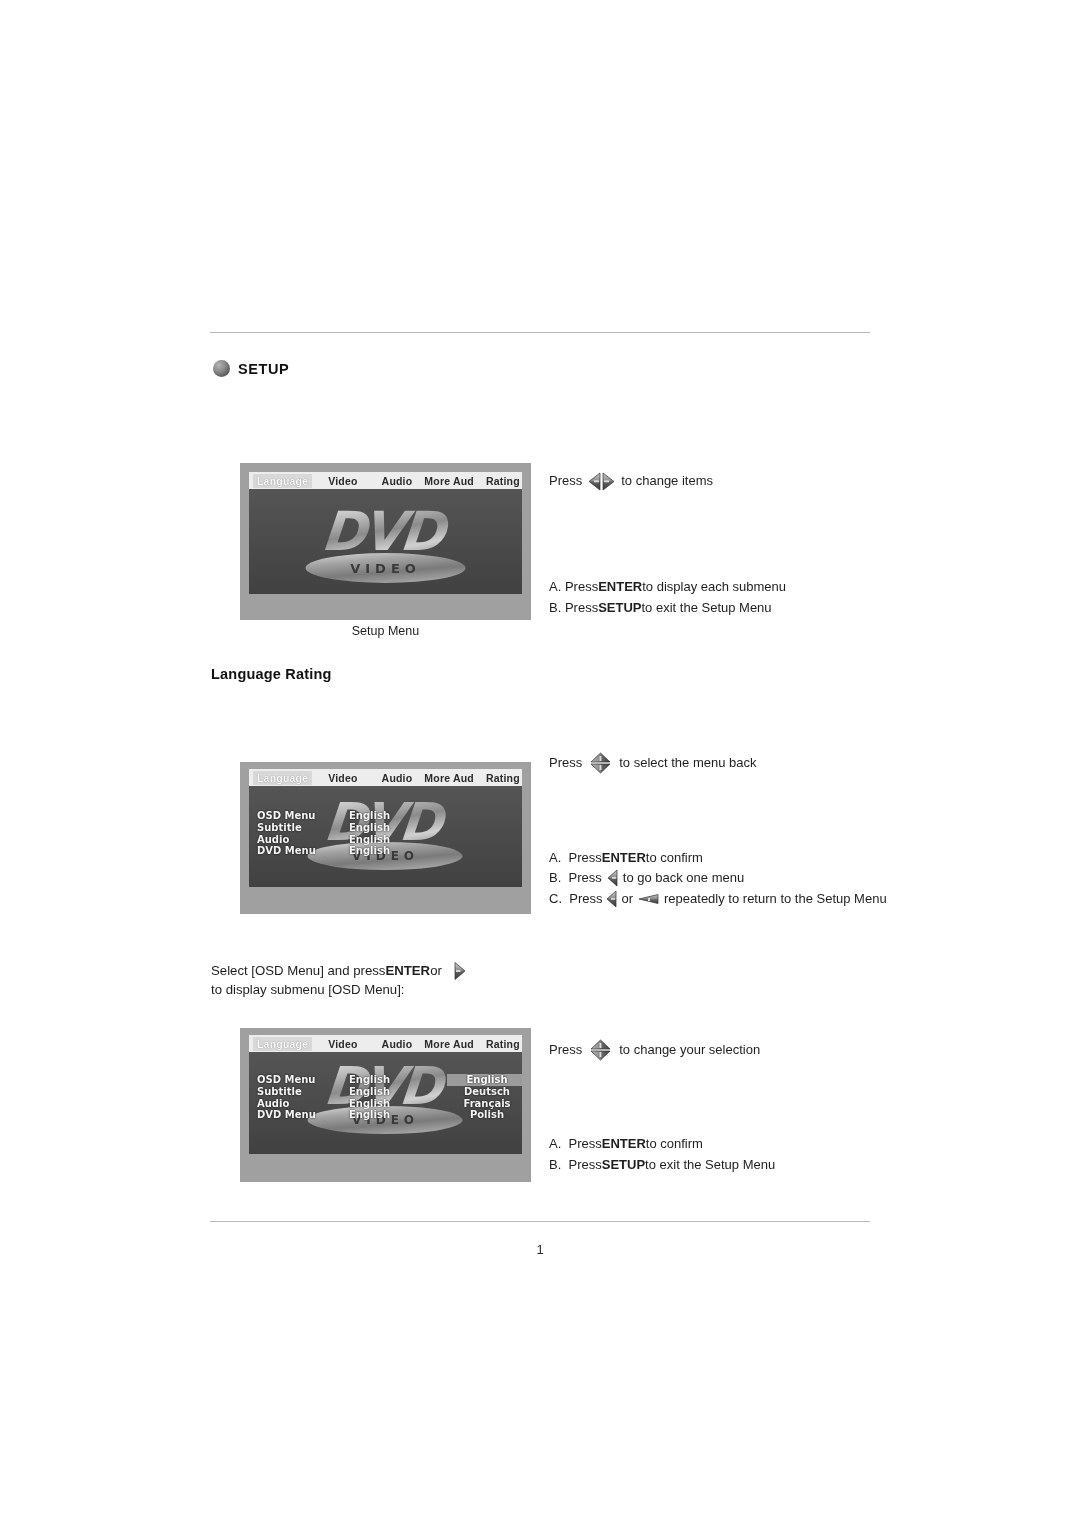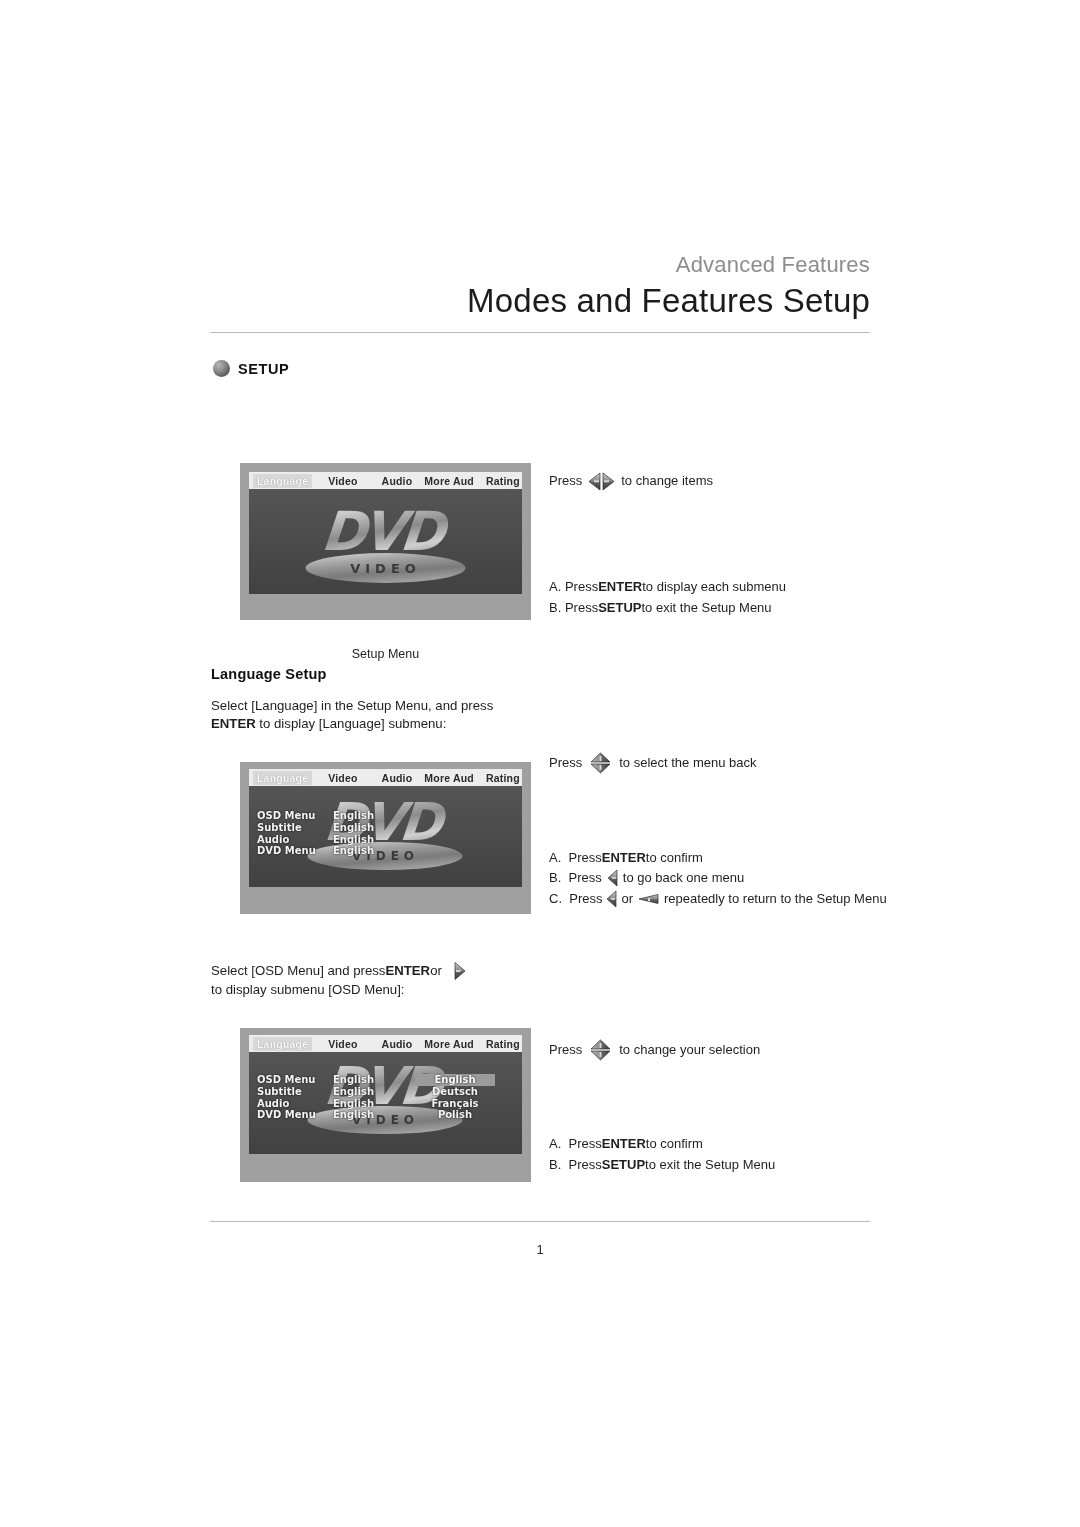--- a/index.html
+++ b/index.html
@@ -193,21 +193,21 @@
   }
   .osd-list {
     position: absolute;
     font-family: "DejaVu Sans", sans-serif;
     font-weight: bold;
     font-size: 10px;
     color: #f4f4f4;
     text-shadow: 0 0 2px rgba(0,0,0,0.9);
     line-height: 11.8px;
   }
-  .osd-row { display: flex; white-space: nowrap; }
+  .osd-row { display: flex; white-space: nowrap; gap: 16px; }
   .osd-row .lbl { width: 76px; }
   .osd-row .val { width: 82px; }
   .osd-row .val2 { width: 80px; text-align: center; }
   .osd-row.hl .val2 {
     background: #9b9b9b;
     color: #ffffff;
   }
 
   .fig-caption {
     position: absolute;
@@ -264,24 +264,20 @@
     text-align: center;
     font-size: 13px;
     color: #2a2a2a;
   }
 </style>
 </head>
 <body>
 
 <div class="page">
 
-  <div class="header-block">
-    <div class="kicker">Advanced Features</div>
-    <div class="page-title">Modes and Features Setup</div>
-  </div>
   <div class="rule-top"></div>
 
   <div class="setup-head">
     <span class="bullet-sphere"></span>
     <span class="setup-label">SETUP</span>
   </div>
 
 
   <div class="tv-figure" style="left:240px; top:463px; width:291px; height:157px;">
     <div class="tv-inner" style="left:9px; top:9px; width:273px; height:122px;">
@@ -295,21 +291,21 @@
       <div class="screen">
         <div class="dvd-logo" style="top:16px;">
           <div class="dvd-word" style="font-size:54px;">DVD</div>
           <div class="dvd-oval" style="width:160px; height:30px;">
             <span class="dvd-video-txt" style="font-size:13px;">VIDEO</span>
           </div>
         </div>
       </div>
     </div>
   </div>
-  <div class="fig-caption" style="left:240px; top:624px; width:291px;margin-top:23px;">Setup Menu</div>
+  <div class="fig-caption" style="left:240px; top:624px; width:291px;">Setup Menu</div>
 
   <div class="callout" style="left:549px; top:471px;">
     <span class="txt">Press</span>
     <span class="arrow-pair-h">
       <span class="arrow">
         <svg width="13" height="19" viewBox="0 0 13 19">
             <defs>
               <linearGradient id="gl1" x1="0" y1="0" x2="0" y2="1">
                 <stop offset="0" stop-color="#cfcfcf"></stop>
                 <stop offset="0.45" stop-color="#8e8e8e"></stop>
@@ -339,24 +335,21 @@
     <span class="txt">to change items</span>
   </div>
 
   <div class="list-line" style="left:549px; top:577px;">
     <span>A.</span>&nbsp;<span>Press </span><b>ENTER</b><span> to display each submenu</span>
   </div>
   <div class="list-line" style="left:549px; top:598px;">
     <span>B.</span>&nbsp;<span>Press </span><b>SETUP</b><span> to exit the Setup Menu</span>
   </div>
 
-  <div class="section-head">Language Setup</div>
-  <div class="body-text lang-para">
-    <span>Select [Language] in the Setup Menu, and press </span><b>ENTER</b><span> to display [Language] submenu:</span>
-  </div>
+  <div class="section-head">Language Rating</div>
 
   <div class="tv-figure" style="left:240px; top:762px; width:291px; height:152px;">
     <div class="tv-inner" style="left:9px; top:7px; width:273px; height:118px;">
       <div class="menubar">
         <span class="mi sel" style="padding:1px 4px; margin-left:4px;">Language</span>
         <span class="mi" style="margin-left:16px;">Video</span>
         <span class="mi" style="margin-left:24px;">Audio</span>
         <span class="mi" style="margin-left:12px;">More Aud</span>
         <span class="mi" style="margin-left:12px;">Rating</span>
       </div>

